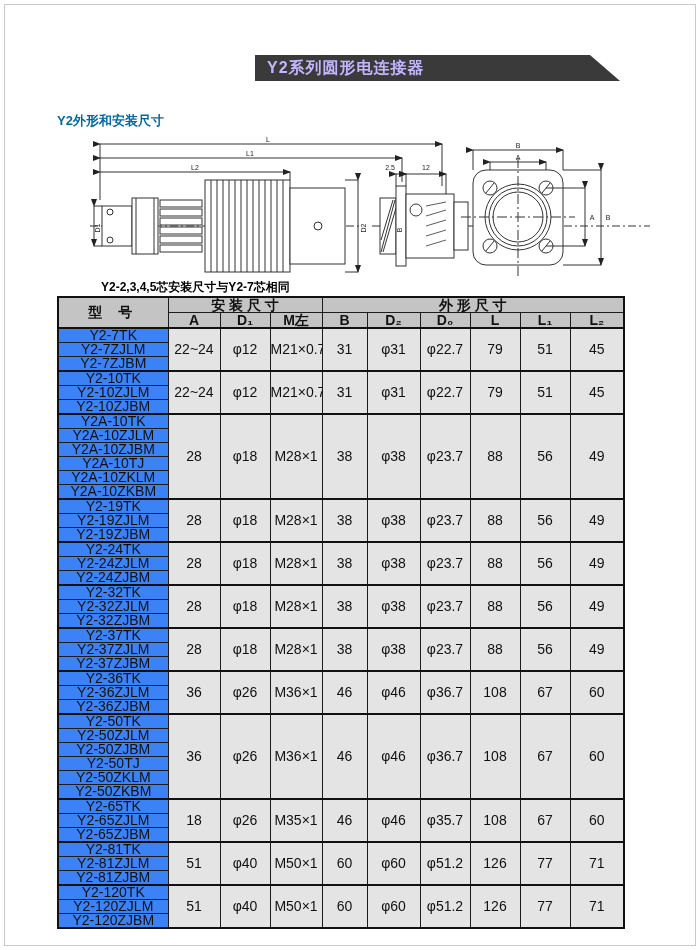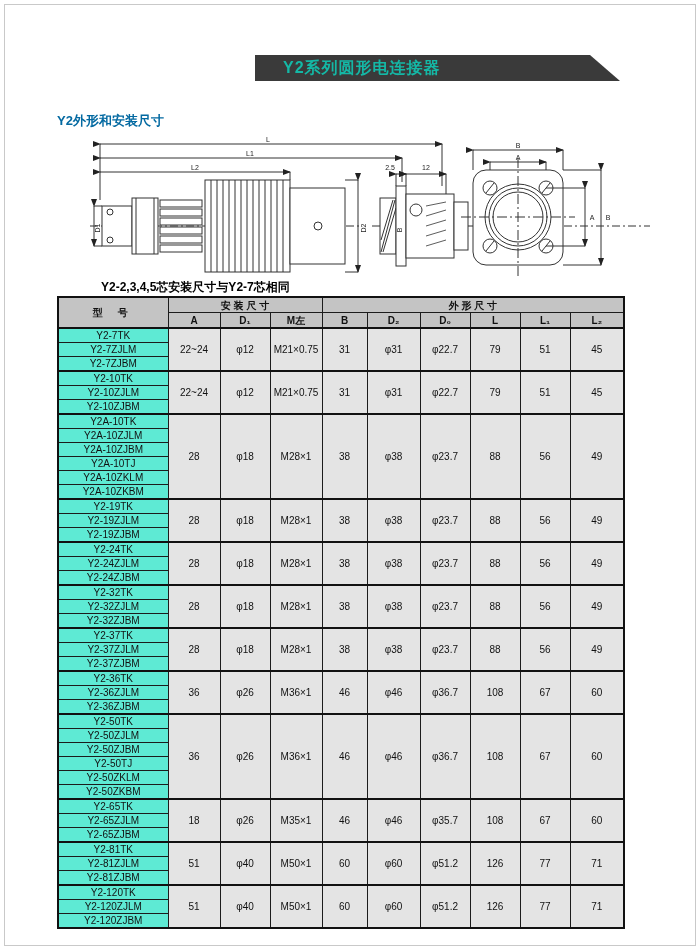--- a/index.html
+++ b/index.html
@@ -5,45 +5,45 @@
   html,body{margin:0;padding:0;}
   body{
     width:700px;height:950px;position:relative;background:#ffffff;
     font-family:"Liberation Sans","DejaVu Sans",sans-serif;color:#111;
     overflow:hidden;
   }
   .page-frame{position:absolute;inset:4px;border:1px solid #c9c9c9;pointer-events:none;}
   
   .banner{
     position:absolute;left:255px;top:55px;width:365px;height:26px;
-    background:#3a3a3a;color:#14b8a6;font-weight:bold;font-size:16px;
-    line-height:26px;padding-left:28px;box-sizing:border-box;
+    background:#3a3a3a;color:#c4b5fd;font-weight:bold;font-size:16px;
+    line-height:26px;padding-left:12px;box-sizing:border-box;
     clip-path:polygon(0 0,calc(100% - 30px) 0,100% 100%,0 100%);
     letter-spacing:1px;
   }
   .section-title{
     position:absolute;left:57px;top:112px;font-size:13px;font-weight:bold;color:#0369a1;
   }
   .drawings{position:absolute;left:90px;top:136px;}
   .drawings svg{display:block;}
   .note{
     position:absolute;left:57px;top:279px;font-size:12px;font-weight:bold;color:#000;margin-left:44px;
   }
   
   .dim-table{
     position:absolute;left:57px;top:296px;width:566px;
     border-collapse:collapse;table-layout:fixed;
-    font-size:10px;
+    font-size:14px;
   }
   .dim-table th,.dim-table td{
     border:1px solid #1c1c1c;text-align:center;vertical-align:middle;
     padding:0;height:13px;line-height:13px;white-space:nowrap;overflow:hidden;
   }
   .dim-table th{background:#c4c4c4;font-weight:bold;height:14px;}
-  .dim-table td.model{background:#5eead4;}
+  .dim-table td.model{background:#3b82f6;}
   .dim-table td.val{background:#e4e4e4;}
   .dim-table{border:2px solid #111;}
   .dim-table tr.group-start td{border-top:2px solid #111;}
   .sp{letter-spacing:6px;}
   svg text{font-family:"Liberation Sans","DejaVu Sans",sans-serif;fill:#222;}
   .dimtxt{font-size:7px;}
 </style>
 </head>
 <body>
 

